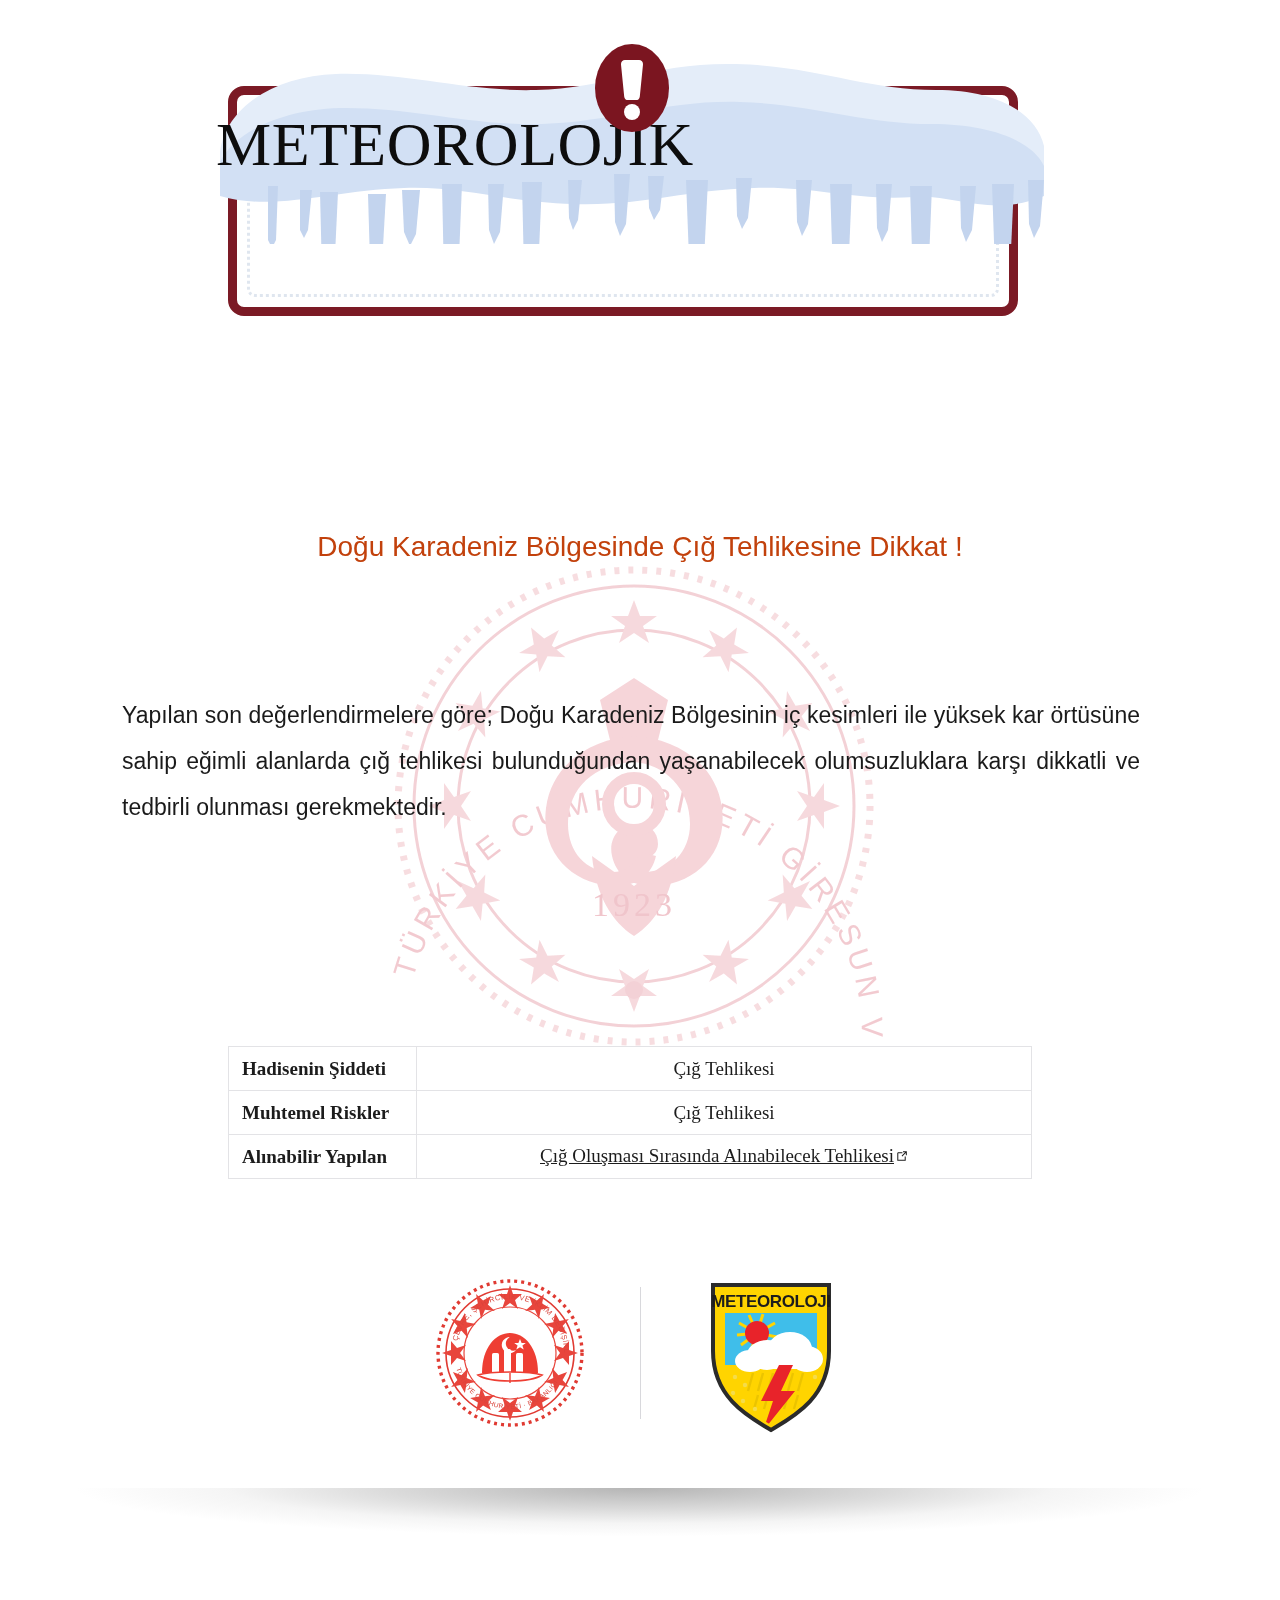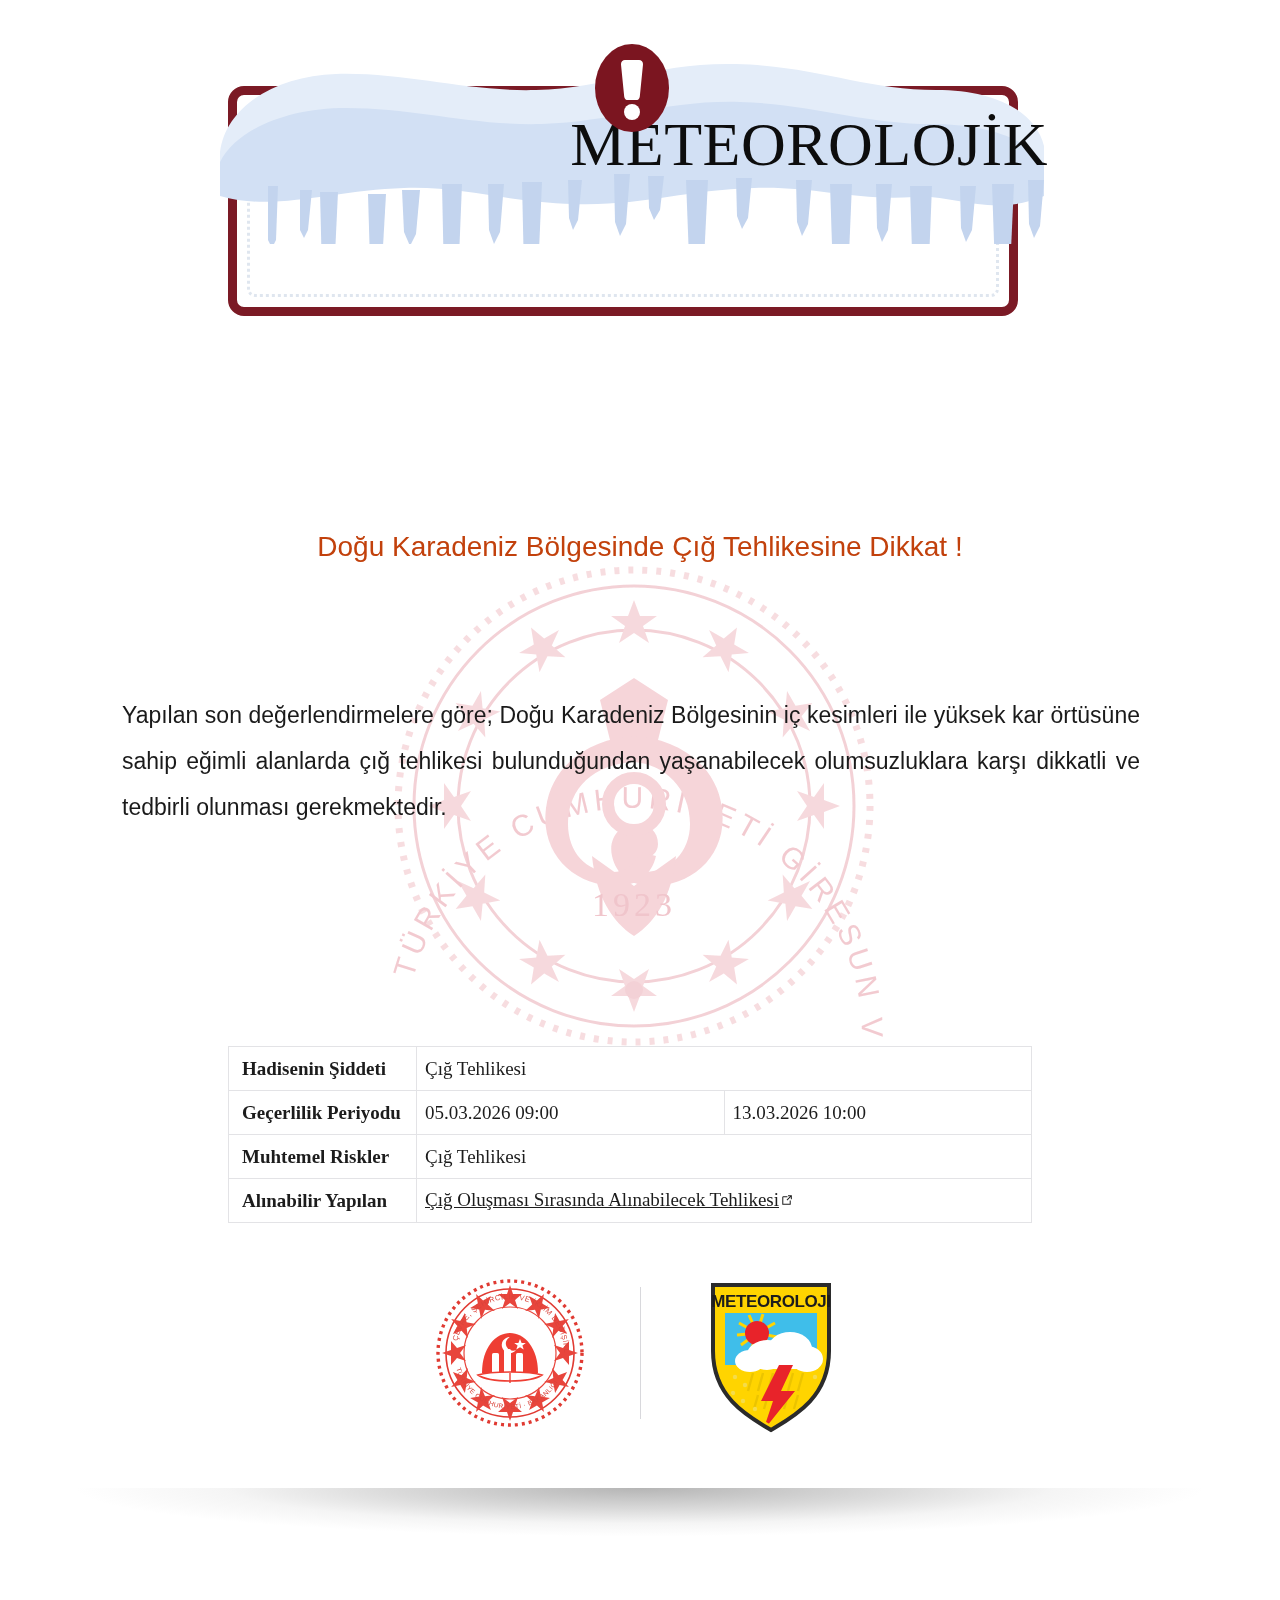--- a/index.html
+++ b/index.html
@@ -75,21 +75,21 @@
     bottom: 10px;
     border: 3px dotted #dfe6ef;
     border-radius: 8px;
     box-sizing: border-box;
   }
   .banner-title {
     position: absolute;
     left: 0;
     top: 74px;
     width: 832px;
-    text-align: right;
+    text-align: left;
     font-family: "Liberation Serif", "DejaVu Serif", serif;
     font-size: 62px;
     line-height: 1.18;
     font-weight: 400;
     color: #0d0d0d;
     letter-spacing: 0.5px;
     z-index: 6;
   }
 
   
@@ -177,21 +177,21 @@
     box-sizing: border-box;
     margin-top: 16px;
   }
   .warn-table td.lbl {
     width: 188px;
     font-weight: bold;
     padding-left: 13px;
     white-space: nowrap;
   }
   .warn-table td.val {
-    text-align: left;
+    text-align: center;
   }
   .warn-table a.tedbir {
     color: #1c1c1c;
     text-decoration: underline;
   }
   .ext-ico {
     display: inline-block;
     vertical-align: -1px;
     margin-left: 1px;
   }
@@ -370,25 +370,20 @@
 
     <div class="headline">Doğu Karadeniz Bölgesinde Çığ Tehlikesine Dikkat !</div>
 
     <div class="paragraph">Yapılan son değerlendirmelere göre; Doğu Karadeniz Bölgesinin iç kesimleri ile yüksek kar örtüsüne sahip eğimli alanlarda çığ tehlikesi bulunduğundan yaşanabilecek olumsuzluklara karşı dikkatli ve tedbirli olunması gerekmektedir.</div>
 
     <table class="warn-table">
       <tbody>
         <tr>
           <td class="lbl">Hadisenin Şiddeti</td>
           <td class="val" colspan="2">Çığ Tehlikesi</td>
-        </tr>
-        <tr>
-          <td class="lbl">Geçerlilik Periyodu</td>
-          <td class="val">05.03.2026 09:00</td>
-          <td class="val">13.03.2026 10:00</td>
         </tr>
         <tr>
           <td class="lbl">Muhtemel Riskler</td>
           <td class="val" colspan="2">Çığ Tehlikesi</td>
         </tr>
         <tr>
           <td class="lbl">Alınabilir Yapılan</td>
           <td class="val" colspan="2"><a class="tedbir" href="#">Çığ Oluşması Sırasında Alınabilecek Tehlikesi</a><span class="ext-ico"><svg width="13" height="13" viewBox="0 0 14 14">
                   <path d="M3,3 h5 M3,3 v8 h8 v-4" fill="none" stroke="#1c1c1c" stroke-width="1.1"></path>
                   <path d="M7.5,6.5 L12,2 M8.6,2 h3.6 v3.6" fill="none" stroke="#1c1c1c" stroke-width="1.1"></path>

